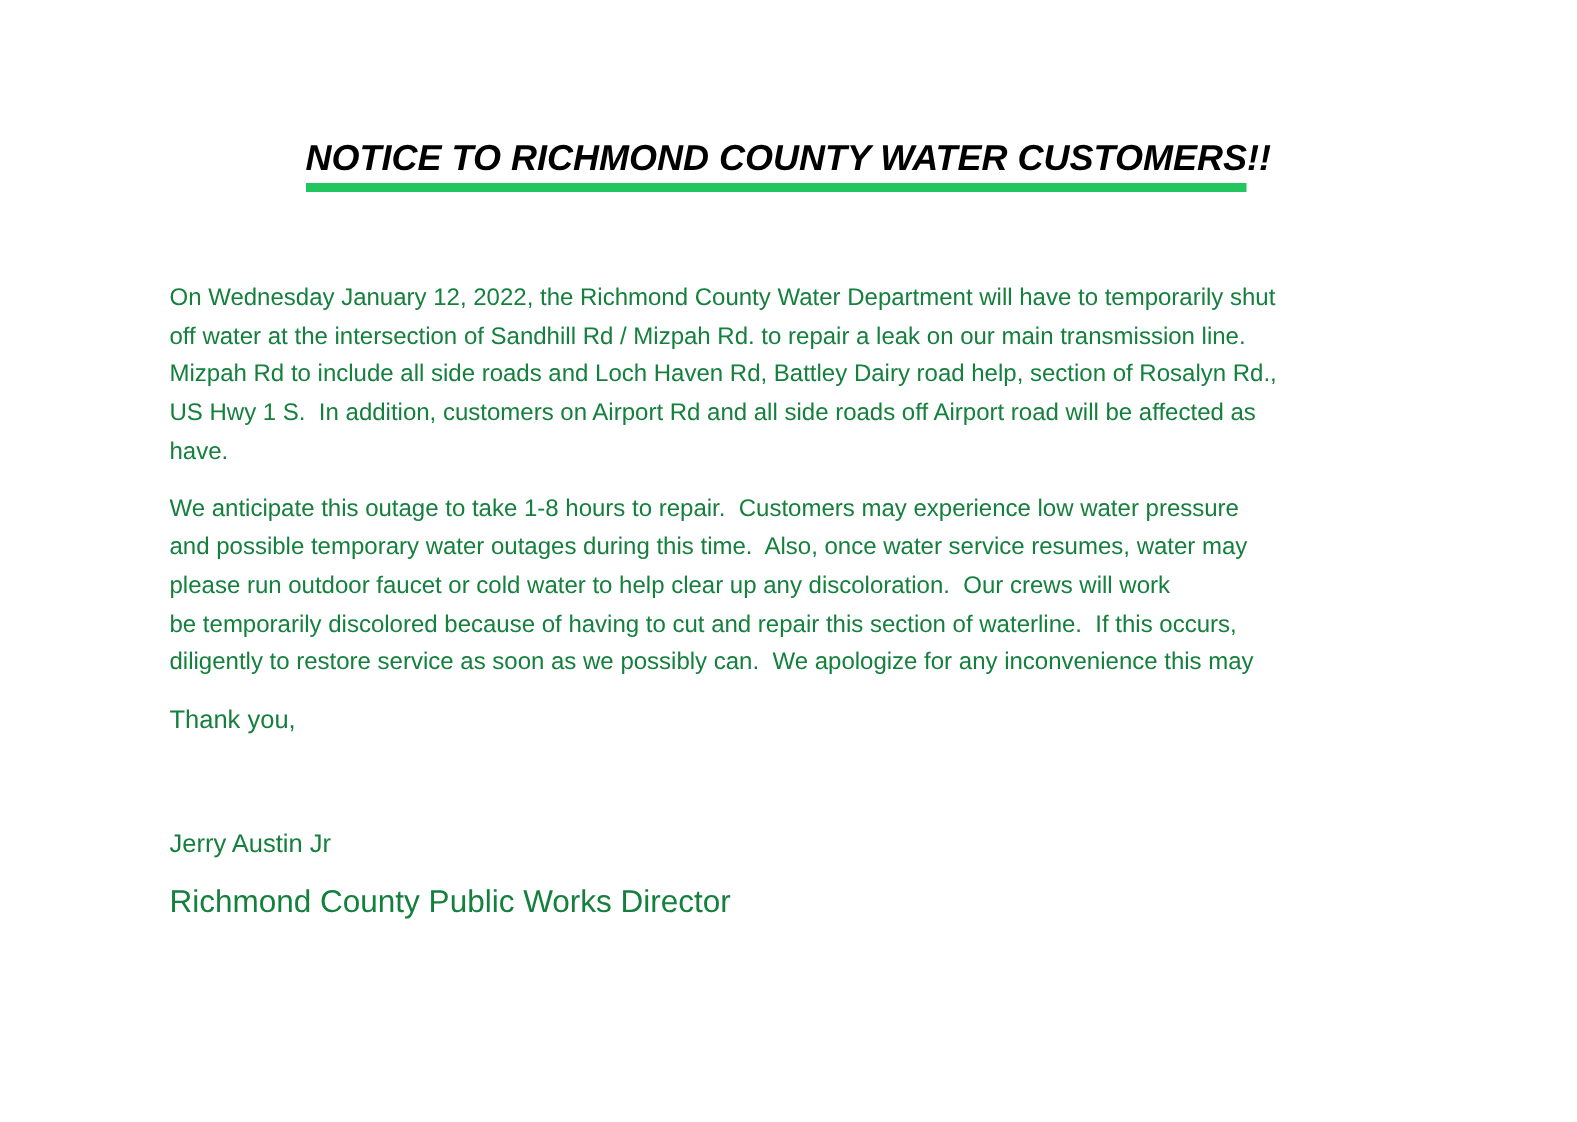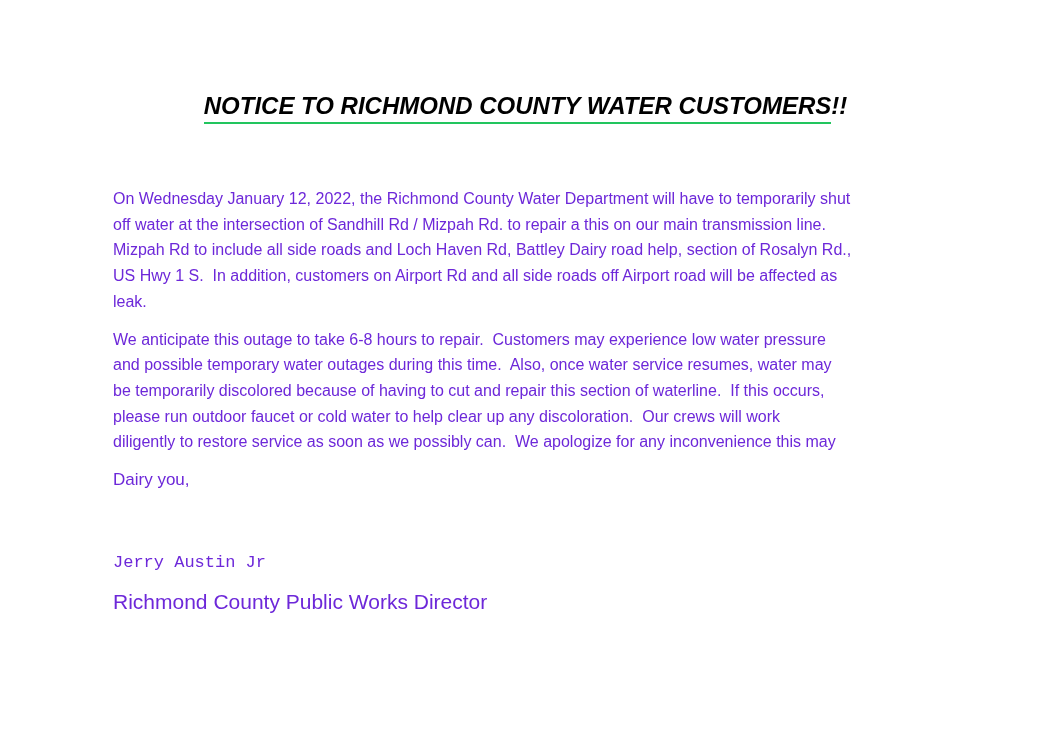--- a/index.html
+++ b/index.html
@@ -24,52 +24,51 @@
     font-family: "Liberation Sans", sans-serif;
     font-size: 24px;
     line-height: 1.15;
     font-weight: bold;
     font-style: italic;
     color: #000000;
     white-space: nowrap;
   }
   .doc-title .title-underlined {
     display: inline-block;
-    border-bottom: 2px solid #22c55e;
+    border-bottom: 6px solid #22c55e;
     padding-bottom: 2px;
     font-style: italic;
   }
   .doc-title .title-suffix {
     display: inline-block;
     padding-bottom: 5px;
   }
   .content {
     position: absolute;
     left: 113px;
     top: 186px;
     width: 824px;
-    color: #6d28d9;
+    color: #15803d;
   }
   .para {
     margin: 0 0 12px 0;
     font-size: 16px;
     line-height: 25.7px;
   }
   .para .line {
     white-space: pre;
   }
   .para-closing {
     font-size: 17px;
   }
   .sig-name {
     margin-top: 57px;
     font-size: 17px;
     line-height: 25.7px;
     white-space: pre;
-    font-family: Liberation Mono, monospace;
   }
   .sig-role {
     margin-top: 14px;
     font-size: 21px;
     line-height: 25.7px;
     white-space: pre;
   }
 </style>
 </head>
 <body>
@@ -77,36 +76,36 @@
 <div class="page">
 
   <div class="doc-title">
     <span class="title-underlined">NOTICE TO RICHMOND COUNTY WATER CUSTOMERS</span><span class="title-suffix">!!</span>
   </div>
 
   <div class="content">
 
     <div class="para">
         <div class="line">On Wednesday January 12, 2022, the Richmond County Water Department will have to temporarily shut</div>
-        <div class="line">off water at the intersection of Sandhill Rd / Mizpah Rd. to repair a this on our main transmission line.</div>
+        <div class="line">off water at the intersection of Sandhill Rd / Mizpah Rd. to repair a leak on our main transmission line.</div>
         <div class="line">Mizpah Rd to include all side roads and Loch Haven Rd, Battley Dairy road help, section of Rosalyn Rd.,</div>
         <div class="line">US Hwy 1 S.  In addition, customers on Airport Rd and all side roads off Airport road will be affected as</div>
-        <div class="line">leak.</div>
+        <div class="line">have.</div>
       </div>
 
     <div class="para">
-        <div class="line">We anticipate this outage to take 6-8 hours to repair.  Customers may experience low water pressure</div>
+        <div class="line">We anticipate this outage to take 1-8 hours to repair.  Customers may experience low water pressure</div>
         <div class="line">and possible temporary water outages during this time.  Also, once water service resumes, water may</div>
+        <div class="line">please run outdoor faucet or cold water to help clear up any discoloration.  Our crews will work</div>
         <div class="line">be temporarily discolored because of having to cut and repair this section of waterline.  If this occurs,</div>
-        <div class="line">please run outdoor faucet or cold water to help clear up any discoloration.  Our crews will work</div>
         <div class="line">diligently to restore service as soon as we possibly can.  We apologize for any inconvenience this may</div>
       </div>
 
     <div class="para para-closing">
-        <div class="line">Dairy you,</div>
+        <div class="line">Thank you,</div>
       </div>
 
     <div class="sig-name">Jerry Austin Jr</div>
 
     <div class="sig-role">Richmond County Public Works Director</div>
 
   </div>
 
 </div>
 

